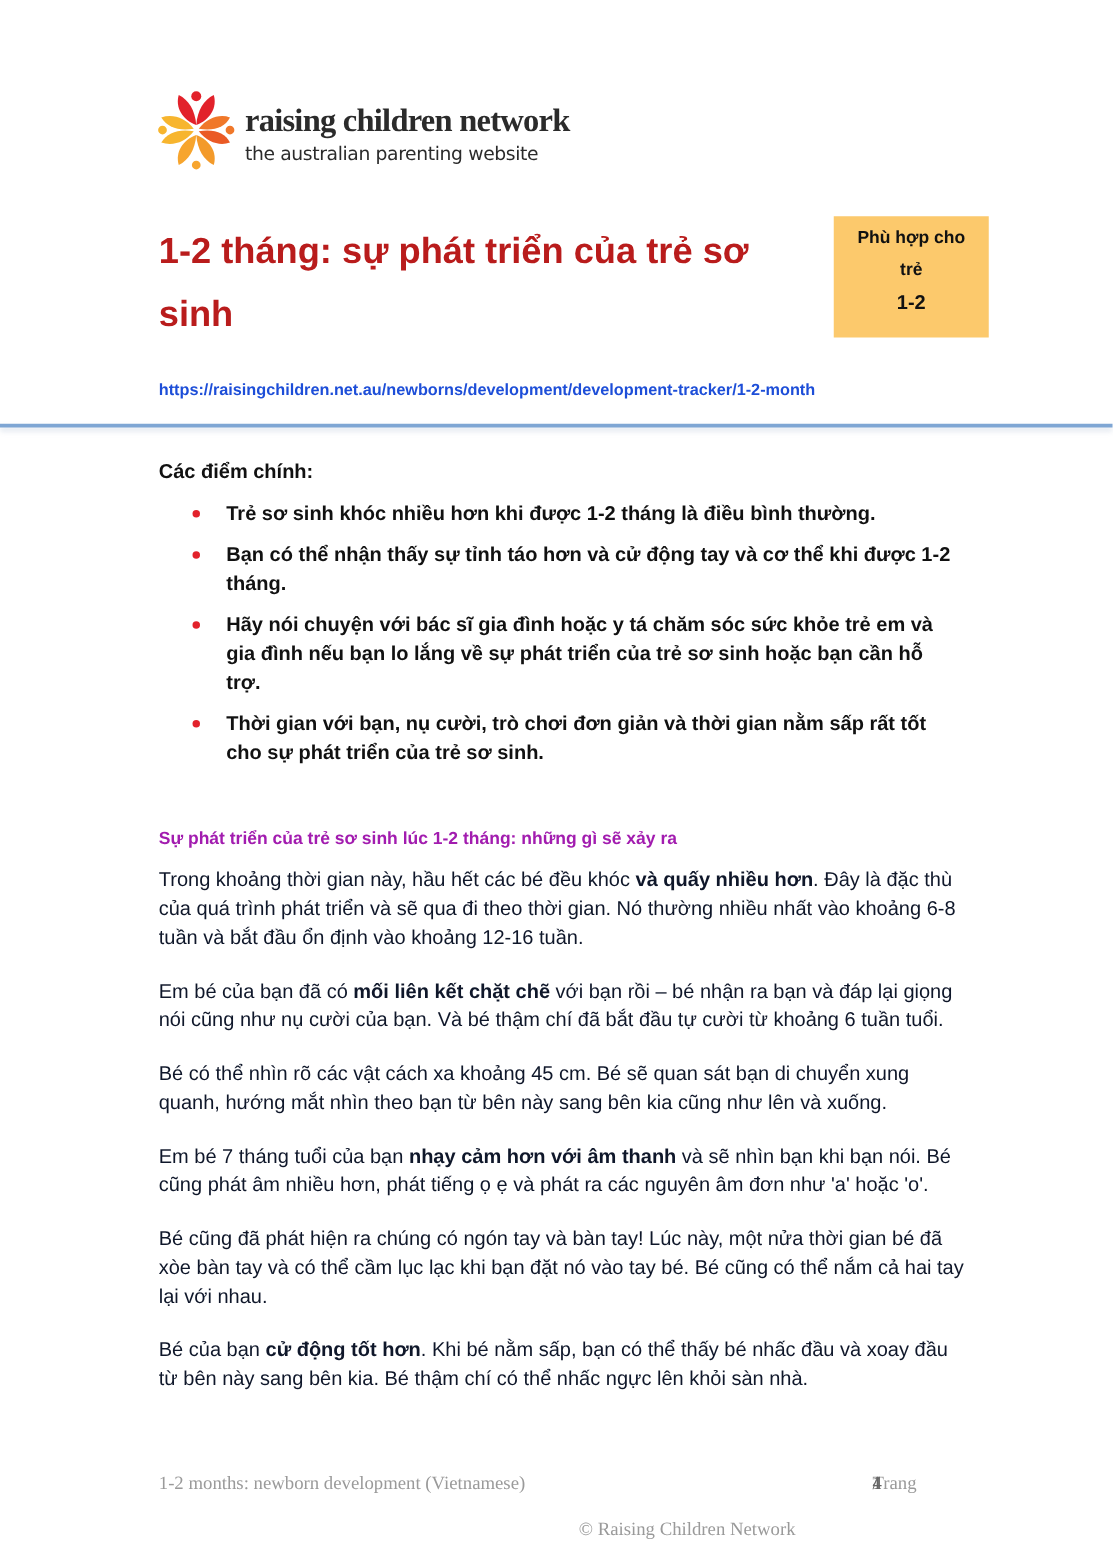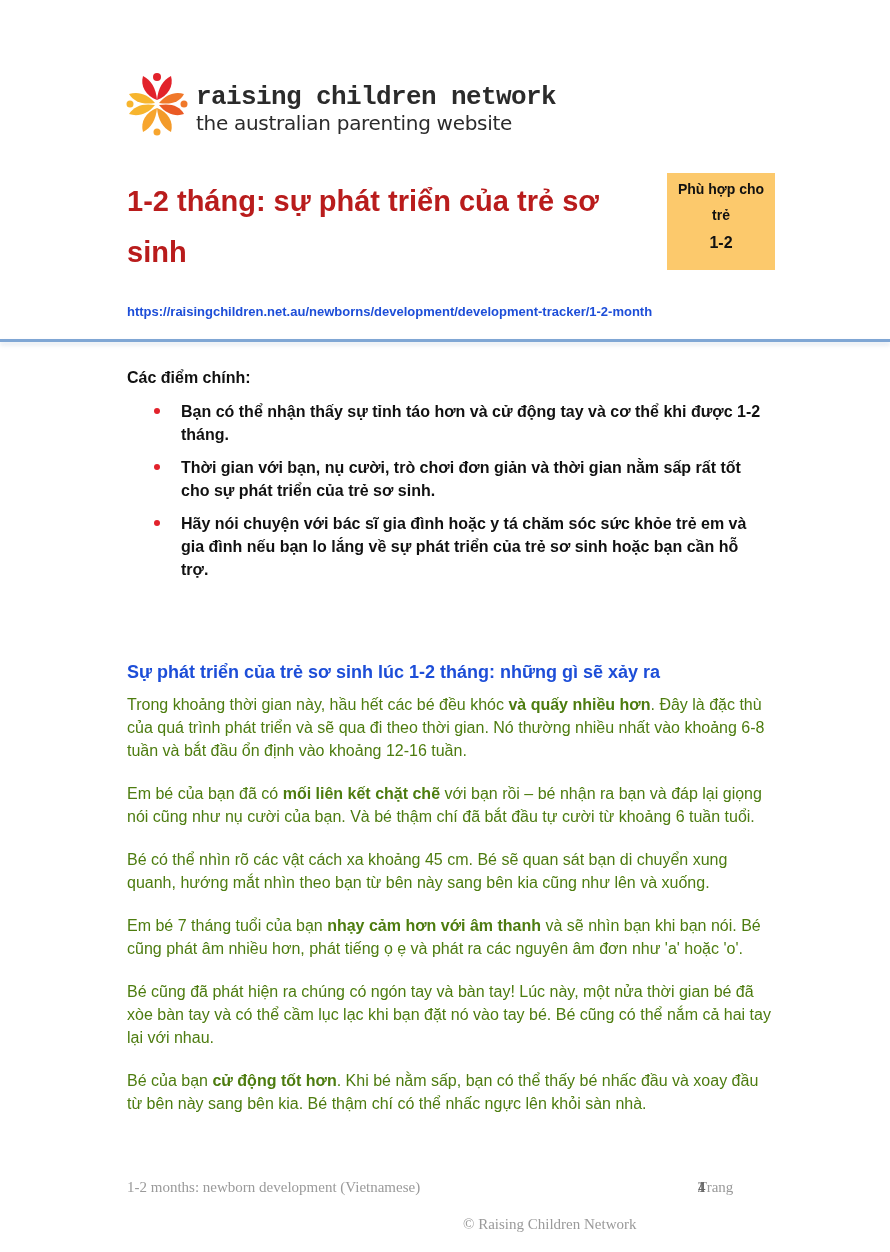--- a/index.html
+++ b/index.html
@@ -3,39 +3,39 @@
   <meta charset="utf-8">
   <style>
     html, body { margin: 0; padding: 0; background: #ffffff; }
     body {
       width: 890px; height: 1252px; position: relative; overflow: hidden;
       font-family: "Liberation Sans", sans-serif; color: #111111;
     }
     .logo { position: absolute; left: 126px; top: 70px; display: flex; align-items: flex-start; }
     .logo-mark { width: 62px; height: 64px; margin-top: 2px; }
     .logo-text { margin-left: 8px; }
-    .logo-name { font-family: Liberation Mono, monospace; font-size: 26px; font-weight: 600; letter-spacing: -0.6px; color: #2b2b2b; line-height: 30px; margin-top: 12px; }
-    .logo-tag { font-family: "DejaVu Sans", sans-serif; font-size: 20px; color: #2b2b2b; letter-spacing: -0.3px; line-height: 20px; margin-top: 1px; }
+    .logo-name { font-family: Liberation Serif, serif; font-size: 26px; font-weight: 600; letter-spacing: -0.6px; color: #2b2b2b; line-height: 30px; margin-top: 12px; }
+    .logo-tag { font-family: "DejaVu Sans", sans-serif; font-size: 15px; color: #2b2b2b; letter-spacing: -0.3px; line-height: 20px; margin-top: 1px; }
 
     .title { position: absolute; left: 127px; top: 176px; width: 520px; font-size: 29px; font-weight: bold; line-height: 51px; color: #b91c1c; margin: 0; }
-    .age-box { position: absolute; left: 667px; top: 173px; width: 108px; height: 97px; background: #fcc96c; text-align: center; }
+    .age-box { position: absolute; left: 667px; top: 173px; width: 124px; height: 97px; background: #fcc96c; text-align: center; }
     .age-label { font-size: 14px; font-weight: bold; line-height: 26px; margin-top: 3px; }
     .age-value { font-size: 16px; font-weight: bold; line-height: 30px; }
 
     .url { position: absolute; left: 127px; top: 304px; font-size: 13px; font-weight: bold; color: #1d4ed8; }
     .separator { position: absolute; left: 0; top: 339px; width: 890px; height: 3px; background: #7fa6d4; box-shadow: 0 3px 4px rgba(200,210,225,0.6); }
 
     .key-heading { position: absolute; left: 127px; top: 369px; font-size: 16px; font-weight: bold; }
     .key-list { position: absolute; left: 152px; top: 400px; width: 610px; margin: 0; padding: 0; list-style: none; }
     .key-list li { position: relative; padding-left: 29px; font-size: 16px; font-weight: bold; line-height: 23px; margin-bottom: 10px; }
     .bullet { position: absolute; left: 2px; top: 8px; width: 6px; height: 6px; border-radius: 50%; background: #e2222b; }
 
-    .section-heading { position: absolute; left: 127px; top: 662px; font-size: 18px; font-weight: bold; color: #1d4ed8; }
+    .section-heading { position: absolute; left: 127px; top: 662px; font-size: 14px; font-weight: bold; color: #a21caf; }
     .body-text { position: absolute; left: 127px; top: 693px; width: 645px; }
-    .body-text p { margin: 0 0 20px 0; font-size: 16px; line-height: 23px; color: #4d7c0f; }
+    .body-text p { margin: 0 0 20px 0; font-size: 16px; line-height: 23px; color: #0f172a; }
     .body-text b { font-weight: bold; }
 
     .footer { position: absolute; top: 1179px; left: 127px; width: 640px; font-family: "Liberation Serif", serif; font-size: 15px; color: #9a9a9a; }
     .footer span { position: absolute; white-space: nowrap; }
     .f-left { left: 0; }
     .f-center { left: 336px; margin-top: 37px; }
     .f-right { left: 571px; }
     .f-right .pg { color: #666; }
   </style>
 </head>
@@ -69,23 +69,24 @@
   <div class="age-label" style="margin-top:0">trẻ</div>
   <div class="age-value">1-2</div>
 </div>
 
 <div class="url">https://raisingchildren.net.au/newborns/development/development-tracker/1-2-month</div>
 
 <div class="separator"></div>
 
 <div class="key-heading">Các điểm chính:</div>
 <ul class="key-list">
+  <li><span class="bullet"></span><span>Trẻ sơ sinh khóc nhiều hơn khi được 1-2 tháng là điều bình thường.</span></li>
   <li><span class="bullet"></span><span>Bạn có thể nhận thấy sự tỉnh táo hơn và cử động tay và cơ thể khi được 1-2 tháng.</span></li>
+  <li><span class="bullet"></span><span>Hãy nói chuyện với bác sĩ gia đình hoặc y tá chăm sóc sức khỏe trẻ em và gia đình nếu bạn lo lắng về sự phát triển của trẻ sơ sinh hoặc bạn cần hỗ trợ.</span></li>
   <li><span class="bullet"></span><span>Thời gian với bạn, nụ cười, trò chơi đơn giản và thời gian nằm sấp rất tốt cho sự phát triển của trẻ sơ sinh.</span></li>
-  <li><span class="bullet"></span><span>Hãy nói chuyện với bác sĩ gia đình hoặc y tá chăm sóc sức khỏe trẻ em và gia đình nếu bạn lo lắng về sự phát triển của trẻ sơ sinh hoặc bạn cần hỗ trợ.</span></li>
 </ul>
 
 <div class="section-heading">Sự phát triển của trẻ sơ sinh lúc 1-2 tháng: những gì sẽ xảy ra</div>
 
 <div class="body-text">
   <p><span>Trong khoảng thời gian này, hầu hết các bé đều khóc </span><b>và quấy nhiều hơn</b><span>. Đây là đặc thù của quá trình phát triển và sẽ qua đi theo thời gian. Nó thường nhiều nhất vào khoảng 6-8 tuần và bắt đầu ổn định vào khoảng 12-16 tuần.</span></p>
   <p><span>Em bé của bạn đã có </span><b>mối liên kết chặt chẽ</b><span> với bạn rồi – bé nhận ra bạn và đáp lại giọng nói cũng như nụ cười của bạn. Và bé thậm chí đã bắt đầu tự cười từ khoảng 6 tuần tuổi.</span></p>
   <p><span>Bé có thể nhìn rõ các vật cách xa khoảng 45 cm. Bé sẽ quan sát bạn di chuyển xung quanh, hướng mắt nhìn theo bạn từ bên này sang bên kia cũng như lên và xuống.</span><b></b><span></span></p>
   <p><span>Em bé 7 tháng tuổi của bạn </span><b>nhạy cảm hơn với âm thanh</b><span> và sẽ nhìn bạn khi bạn nói. Bé cũng phát âm nhiều hơn, phát tiếng ọ ẹ và phát ra các nguyên âm đơn như 'a' hoặc 'o'.</span></p>
   <p><span>Bé cũng đã phát hiện ra chúng có ngón tay và bàn tay! Lúc này, một nửa thời gian bé đã xòe bàn tay và có thể cầm lục lạc khi bạn đặt nó vào tay bé. Bé cũng có thể nắm cả hai tay lại với nhau.</span><b></b><span></span></p>

